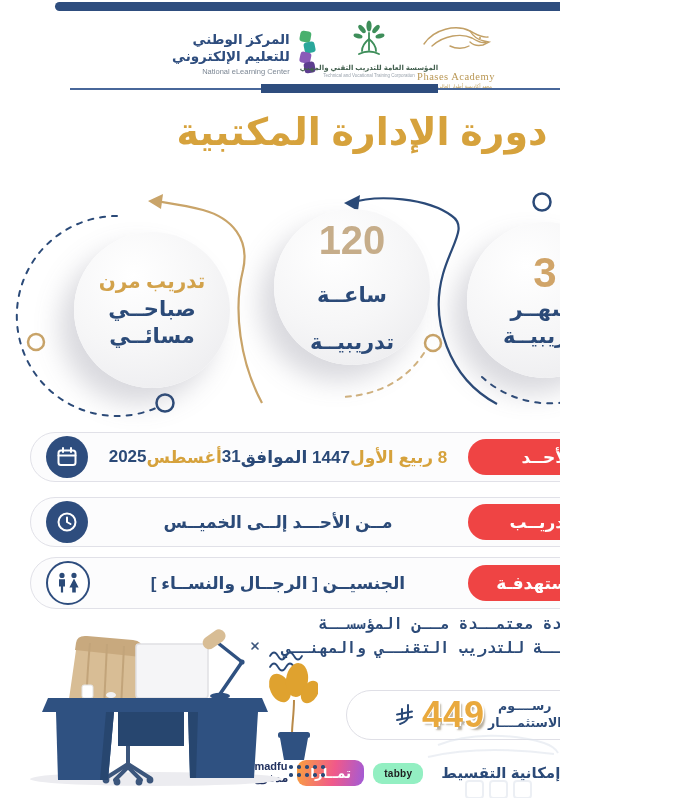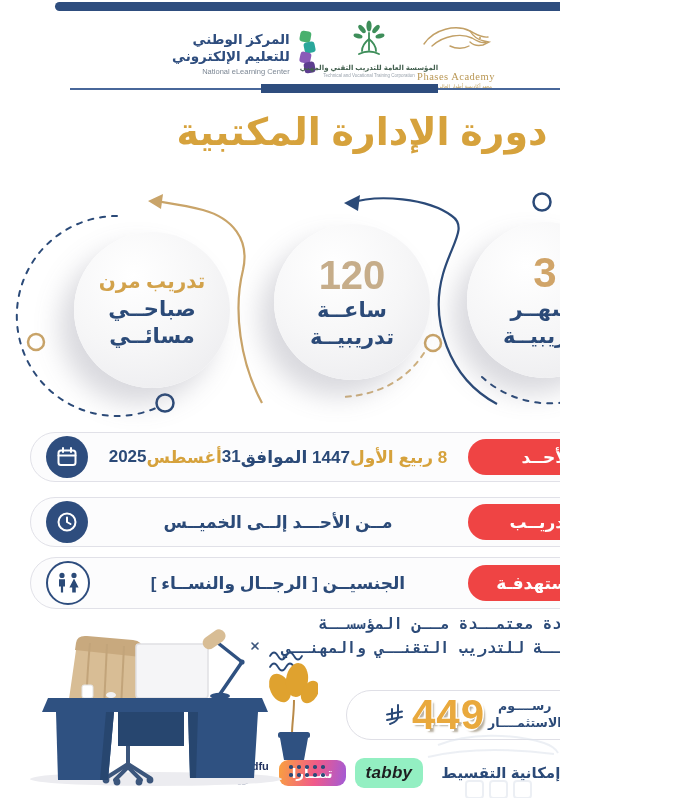--- a/index.html
+++ b/index.html
@@ -25,21 +25,21 @@
   .title{position:absolute;top:110px;left:12px;width:700px;text-align:center;direction:rtl;
          font-size:38px;font-weight:700;color:#d6a23c;}
   
   .stats{position:absolute;top:190px;left:0;width:700px;height:240px;}
   .deco{position:absolute;top:0;left:0;}
   .stat-circle{position:absolute;width:156px;height:156px;border-radius:50%;
     background:radial-gradient(circle at 38% 28%,#ffffff 0%,#f6f6f7 50%,#e9e9ec 100%);
     box-shadow:-14px 16px 26px rgba(105,105,122,.25);
     display:flex;flex-direction:column;align-items:center;justify-content:center;direction:rtl;}
   .c-right{left:467px;top:32px;}
-  .c-mid{left:274px;top:34px;}
+  .c-mid{left:274px;top:19px;gap:20px;}
   .c-left{left:74px;top:42px;}
   .stat-value{font-weight:800;line-height:1.05;}
   .c-right .stat-value{font-size:42px;color:#d0a express:1;color:#d0a express}
   .c-right .stat-value{font-size:42px;color:#d0a468;}
   .c-mid .stat-value{font-size:40px;color:#c6ad8a;}
   .c-left .stat-value{font-size:20px;color:#d2a24b;margin-bottom:3px;}
   .stat-line{font-size:21px;font-weight:800;color:#2b4a78;line-height:1.3;}
   .c-left .stat-line{font-size:21px;}
   
   .row{position:absolute;left:30px;width:642px;height:48px;background:#fcfcfd;
@@ -56,30 +56,30 @@
   .seg-gold{color:#d6a23c;} .seg-navy{color:#2b4a78;}
   
   .certificate{position:absolute;top:610px;left:338px;width:318px;direction:rtl;display:flex;gap:2px;align-items:center;font-family:Liberation Mono, monospace;}
   .cert-text{font-size:15.5px;font-weight:800;color:#2b4a78;line-height:1.5;text-align:right;white-space:nowrap;}
   
   .fees{position:absolute;top:690px;left:346px;width:300px;height:50px;background:#fff;
         border:1.5px solid #dfdfe6;border-radius:27px;direction:rtl;display:flex;align-items:center;box-sizing:border-box;}
   .fees-money{flex:0 0 80px;height:50px;margin:-1.5px;margin-left:5px;background:#2e4d7e;border-radius:27px;
         display:flex;align-items:center;justify-content:center;}
   .fees-label{font-size:12.5px;font-weight:800;color:#2b4a78;text-align:center;line-height:1.35;margin-left:3px;white-space:nowrap;}
-  .fees-amount{font-size:42px;font-weight:800;color:#e9a93d;line-height:1;letter-spacing:1px;direction:ltr;
+  .fees-amount{font-size:36px;font-weight:800;color:#e9a93d;line-height:1;letter-spacing:1px;direction:ltr;
         text-shadow:-1.5px -1.5px 0 #fff,1.5px -1.5px 0 #fff,-1.5px 1.5px 0 #fff,2.5px 3px 2px rgba(125,112,82,.55);}
   .fees-currency{margin:0 8px 0 12px;display:flex;align-items:center;}
   
   .installments{position:absolute;top:755px;left:322px;width:262px;height:36px;direction:rtl;
         display:flex;align-items:center;gap:9px;}
   .inst-text{font-size:15px;font-weight:800;color:#2b4a78;white-space:nowrap;}
   .inst-divider{width:1.5px;height:22px;background:#8a93a5;}
-  .pay-tabby{background:#93efc2;border-radius:9px;padding:5px 11px;font-size:17px;font-weight:bold;
-        color:#1d1d1f;direction:ltr;letter-spacing:.3px;font-style:italic;}
+  .pay-tabby{background:#93efc2;border-radius:9px;padding:5px 11px;font-size:10px;font-weight:bold;
+        color:#1d1d1f;direction:ltr;letter-spacing:.3px;}
   .pay-tamara{background:linear-gradient(100deg,#f9a13e 0%,#f0598a 55%,#a05bd8 100%);border-radius:9px;
         padding:5px 13px;font-size:13.5px;font-weight:800;color:#fff;}
   .pay-madfu{display:flex;flex-direction:column;align-items:center;line-height:1.05;color:#22325f;font-weight:800;}
   .madfu-en{font-size:11px;direction:ltr;} .madfu-ar{font-size:11px;}
   
   .dots{position:absolute;left:289px;top:765px;display:grid;grid-template-columns:repeat(5,auto);gap:4.5px;}
   .dots span{width:3.5px;height:3.5px;background:#2b4a78;border-radius:50%;display:block;}
   .desk-illustration{position:absolute;left:16px;top:628px;}
   .watermark{position:absolute;right:0;bottom:0;opacity:.55;}
 </style>

